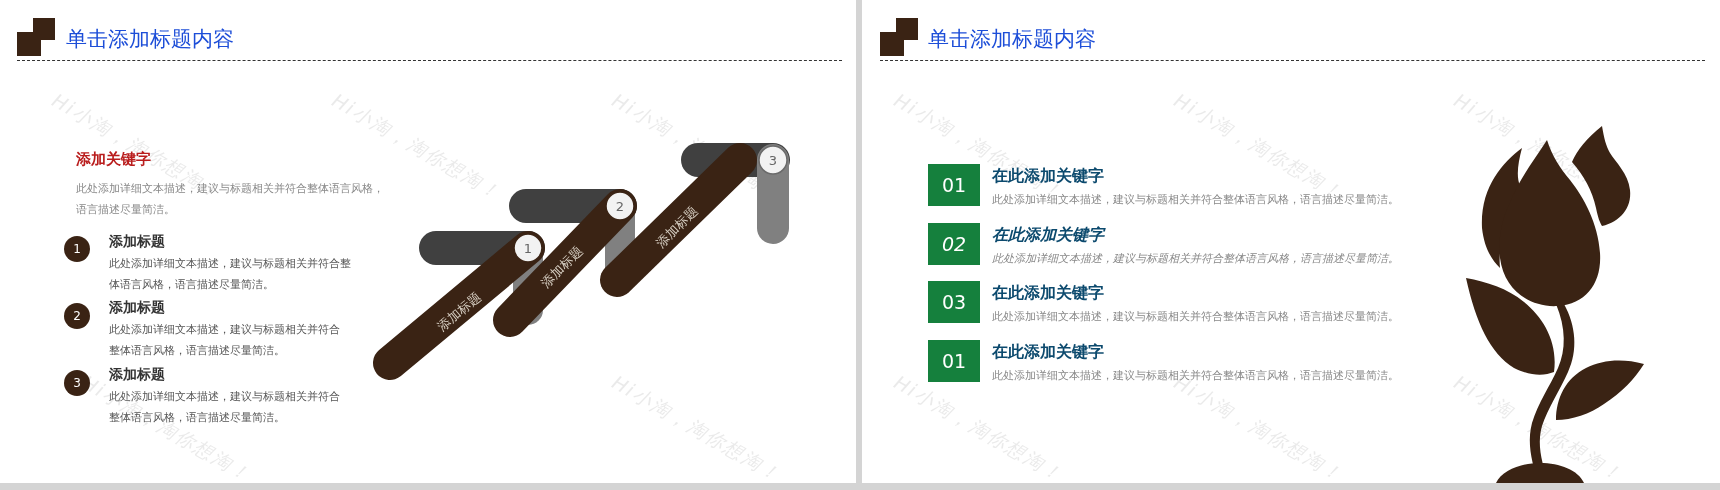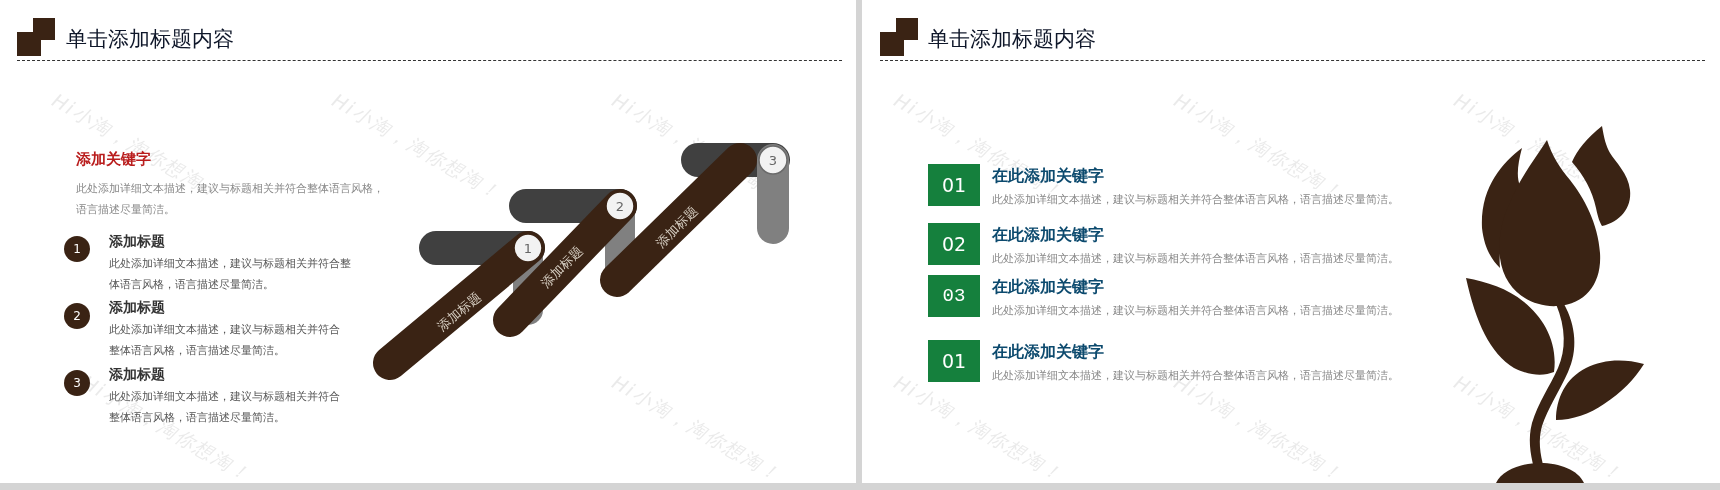--- a/index.html
+++ b/index.html
@@ -15,21 +15,21 @@
   .watermark {
     position: absolute; color: rgba(180,180,180,0.28); font-size: 19px;
     transform: rotate(30deg); transform-origin: left top; white-space: nowrap;
     letter-spacing: 2px; pointer-events: none; font-style: italic;
   }
 
   .logo { position: absolute; width: 38px; height: 38px; }
   .logo .sq1 { position: absolute; left: 0; top: 14px; width: 24px; height: 24px; background: #3a2314; }
   .logo .sq2 { position: absolute; left: 16px; top: 0; width: 22px; height: 22px; background: #3a2314; }
   .slide-title {
-    position: absolute; font-size: 21px; color: #0f172a; white-space: nowrap;
+    position: absolute; font-size: 21px; color: #1d4ed8; white-space: nowrap;
   }
   .dash-line {
     position: absolute; height: 0; border-top: 1.5px dashed #333;
   }
 
   
   .kw-title { position: absolute; left: 76px; top: 150px; font-size: 15px; font-weight: bold; color: #b91c1c; }
   .kw-desc { position: absolute; left: 76px; top: 178px; width: 310px; font-size: 11px; line-height: 21px; color: #888; }
 
   .step { position: absolute; left: 64px; width: 320px; }
@@ -134,26 +134,26 @@
       <div class="sq2"></div>
   </div>
   <div class="slide-title" style="left:66px;top:25px;">单击添加标题内容</div>
   <div class="dash-line" style="left:18px;top:60px;width:825px;"></div>
 
   <div class="row" style="top:164px;">
     <div class="box">01</div>
     <div class="rt">在此添加关键字</div>
     <div class="rd">此处添加详细文本描述，建议与标题相关并符合整体语言风格，语言描述尽量简洁。</div>
   </div>
-  <div class="row" style="top:223px;">
+  <div class="row" style="top:223px;font-style:italic;">
     <div class="box">02</div>
     <div class="rt">在此添加关键字</div>
     <div class="rd">此处添加详细文本描述，建议与标题相关并符合整体语言风格，语言描述尽量简洁。</div>
   </div>
-  <div class="row" style="top:275px;font-family:Liberation Mono, monospace;">
+  <div class="row" style="top:281px;">
     <div class="box">03</div>
     <div class="rt">在此添加关键字</div>
     <div class="rd">此处添加详细文本描述，建议与标题相关并符合整体语言风格，语言描述尽量简洁。</div>
   </div>
   <div class="row" style="top:340px;">
     <div class="box">01</div>
     <div class="rt">在此添加关键字</div>
     <div class="rd">此处添加详细文本描述，建议与标题相关并符合整体语言风格，语言描述尽量简洁。</div>
   </div>
 

